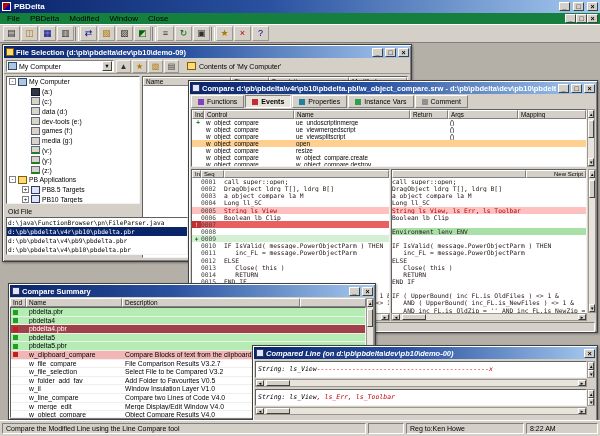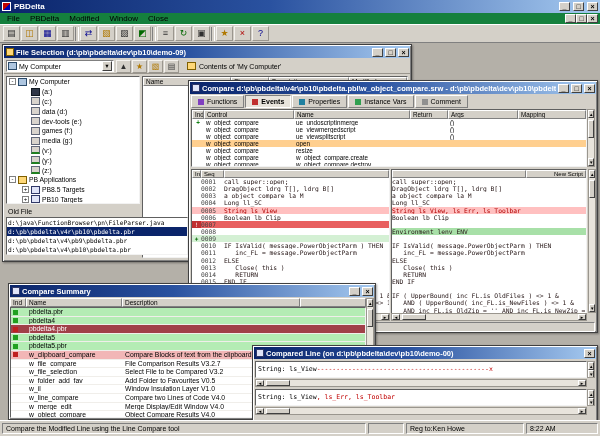--- a/index.html
+++ b/index.html
@@ -127,21 +127,21 @@
   .srow .sc{padding:0 2px;}
   .row-green{background:#b4ecb4;}
   .row-dred{background:#a04048;color:#fff;}
   .row-pink{background:#f2b6b6;}
   .sico{display:inline-block;width:5px;height:5px;visibility:hidden;margin-top:1.5px;}
   .sico.g{background:#20a020;visibility:visible;}
   .sico.r{background:#c02020;visibility:visible;}
   .svs{right:1px;top:14px;width:8px;bottom:1px;}
 
   
-  #cl{left:252px;top:345px;width:346px;height:89px;}
+  #cl{left:252px;top:345px;width:346px;height:89px;font-style:italic;}
   .clpane{position:absolute;left:2px;right:2px;height:26px;}
   .cltext{position:absolute;left:0;top:0;right:8px;height:17px;font-family:"DejaVu Sans Mono",monospace;
     font-size:6.5px;line-height:14px;padding:0 2px;white-space:nowrap;}
   .red{color:#c00000;}
   .clh{position:absolute;left:0;right:8px;bottom:0;height:8px;}
   .clv{position:absolute;right:0;top:0;width:8px;height:17px;}
 
   
   .sbh,.sbv{position:absolute;background:#e8e4dc;border:1px solid #9a968e;display:flex;overflow:hidden;}
   .sbh{flex-direction:row;}

